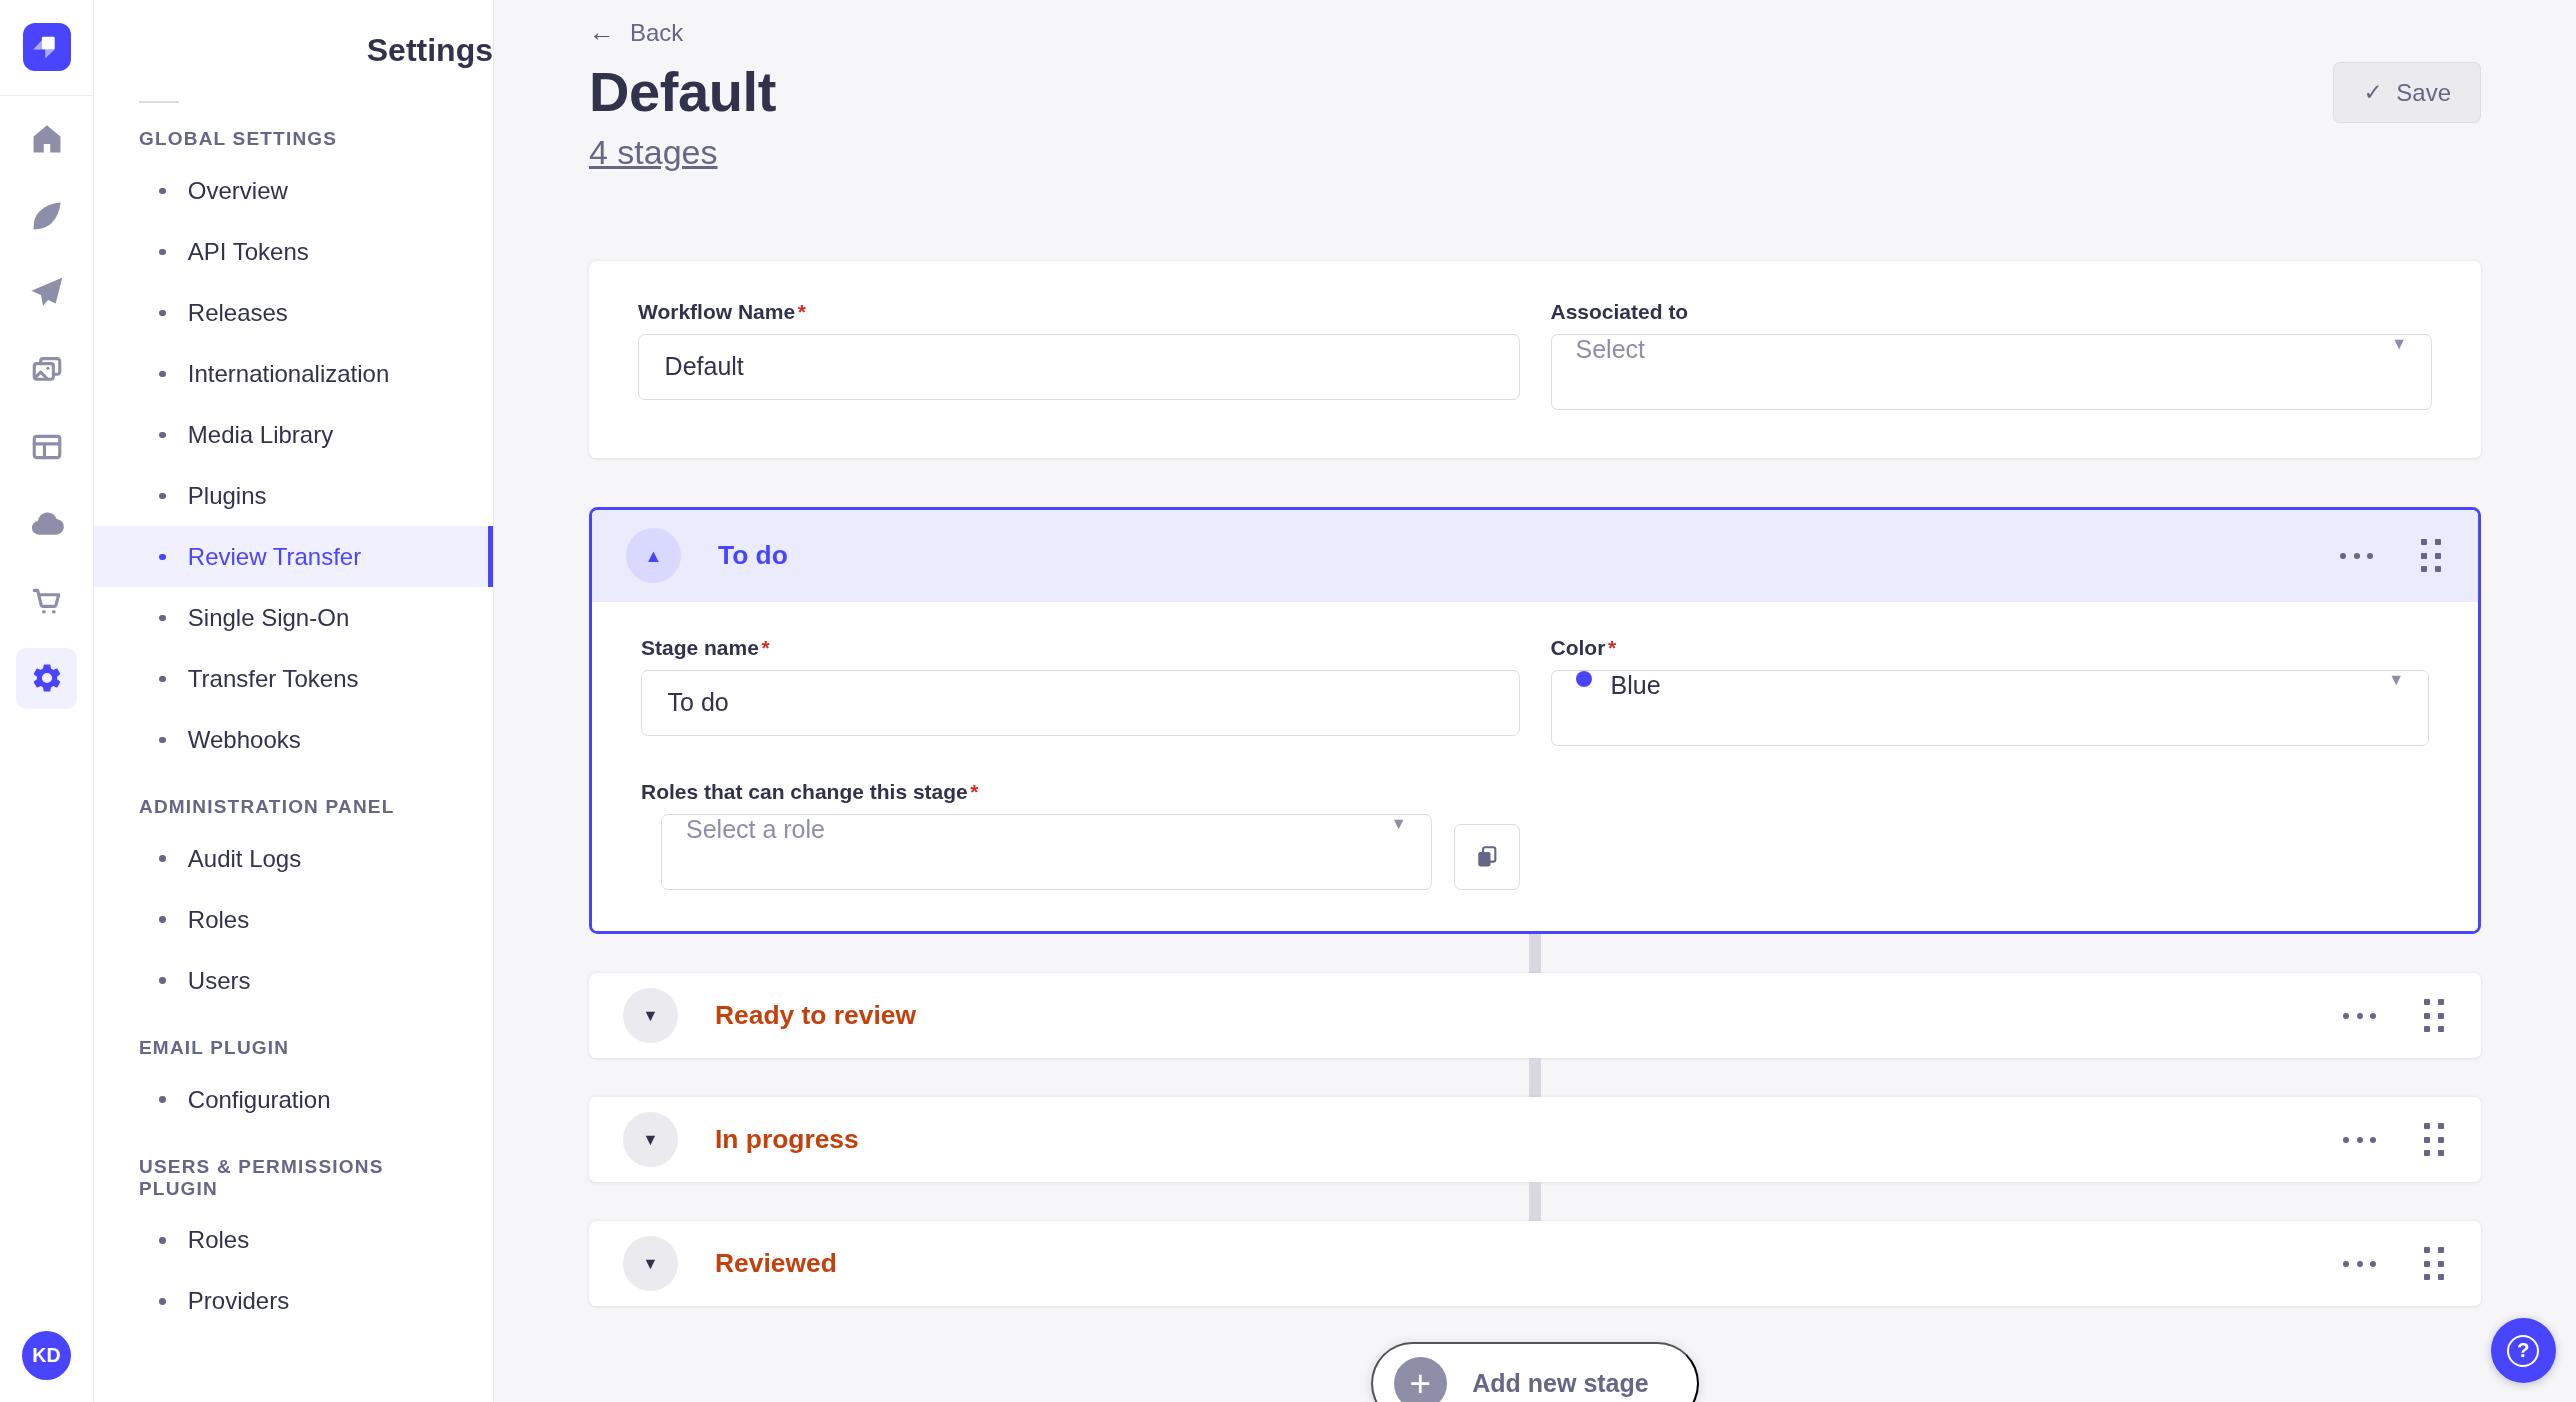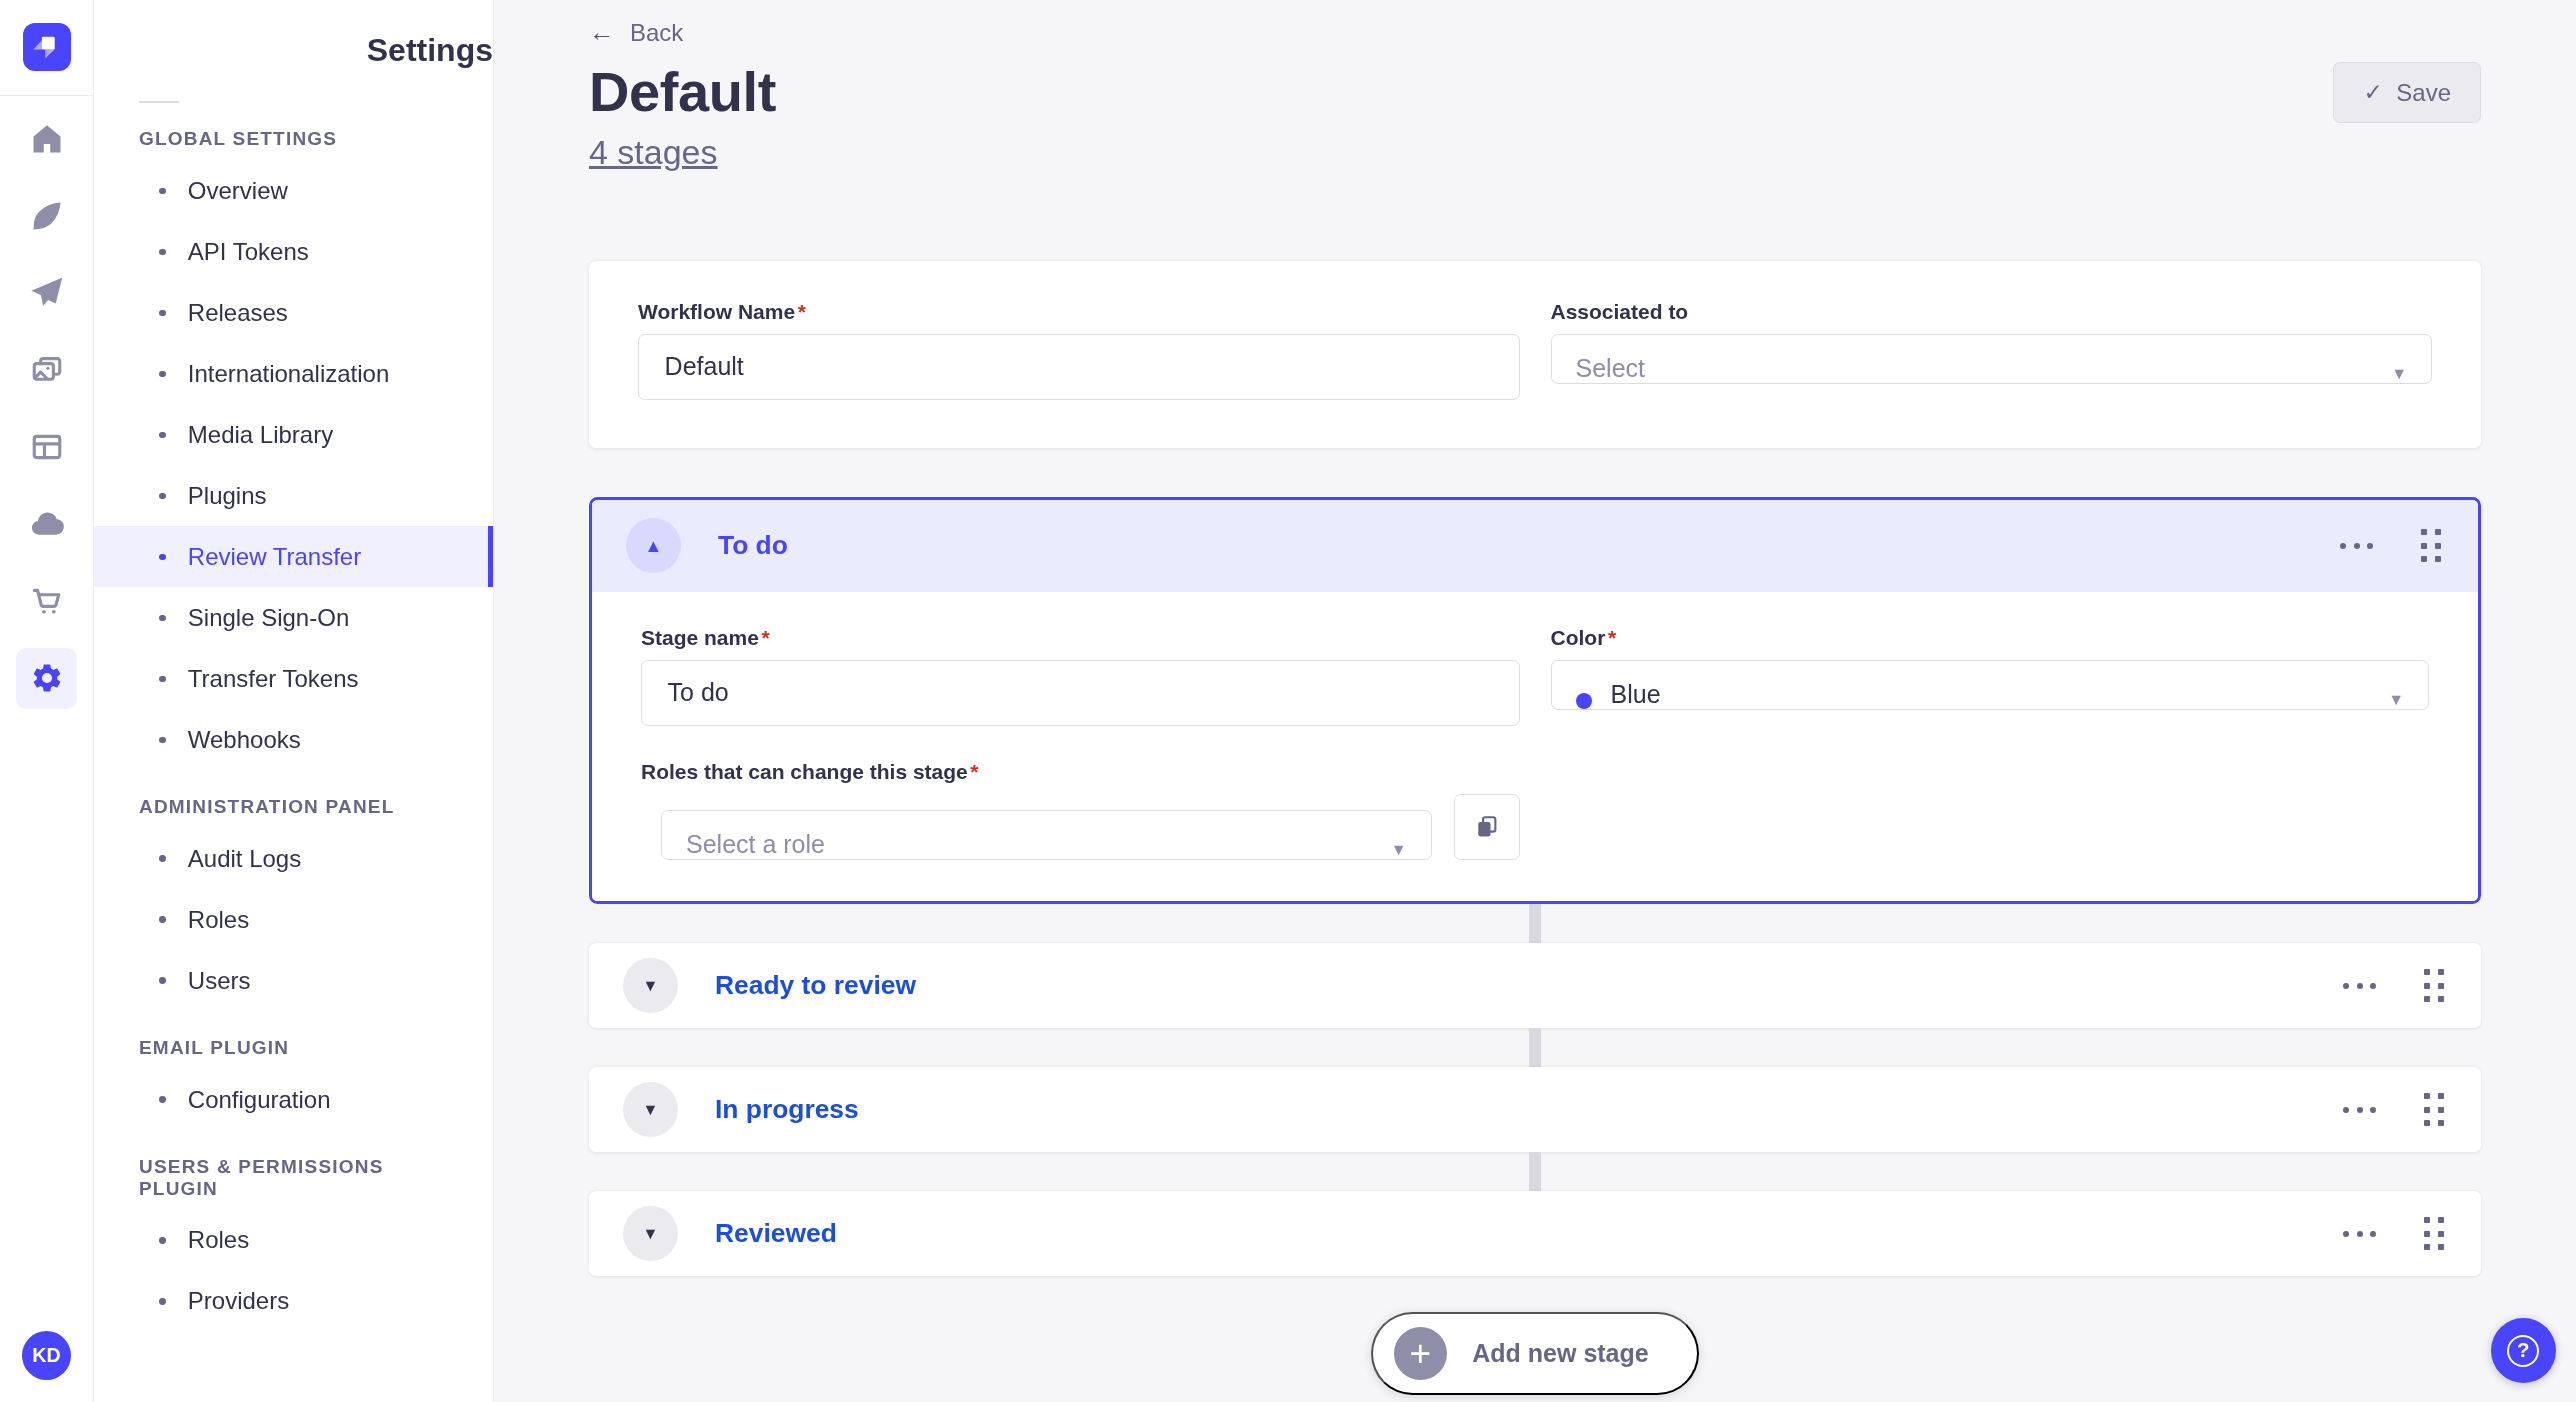--- a/index.html
+++ b/index.html
@@ -85,22 +85,22 @@
   .form-card { margin-top:89px; padding:39px 49px 48px; display:flex; gap:31px; }
   .field { flex:1; min-width:0; }
   .f-label { font-size:21px; font-weight:700; color:#32324d; margin-bottom:10.2px; }
   .req { color:#d02b20; margin-left:2.6px; }
   .t-input {
     width:100%; height:66px; border:1.7px solid #dcdce4; border-radius:6.8px;
     padding:0 25.6px; font-size:25px; color:#32324d; background:#fff;
     font-family:"Liberation Sans", sans-serif; outline:none;
   }
   .select {
-    width:100%; height:50px; border:1.7px solid #dcdce4; border-radius:6.8px;
-    padding:0 24px; background:#fff; display:flex; align-items:flex-end;
+    width:100%; height:76px; border:1.7px solid #dcdce4; border-radius:6.8px;
+    padding:0 24px; background:#fff; display:flex; align-items:flex-start;
     font-size:25px; cursor:pointer;
   }
   .select .ph { color:#8e8ea9; }
   .select .caret { margin-left:auto; font-size:16px; color:#8e8ea9; }
   .color-dot { width:16px; height:16px; border-radius:50%; background:#4945ff; margin-right:19px; flex-shrink:0; }
 
   
   .stages { margin-top:49px; }
   .stage-active {
     border:3.4px solid #4945ff; border-radius:8.5px; overflow:hidden; background:#fff;
@@ -133,21 +133,21 @@
 
   .connector { width:12.8px; height:39px; background:#d8d8e0; margin:0 auto; }
 
   .stage-row {
     height:85px; display:flex; align-items:center; padding:0 34px;
     background:#fff; border-radius:6.8px;
     box-shadow:0 0.9px 3.4px rgba(33,33,52,0.1); cursor:pointer;
   }
   .stage-row .toggle { background:#eaeaef; }
   .stage-row .tri { color:#32324d; font-size:16px; }
-  .stage-title { margin-left:37px; font-size:26.4px; font-weight:700; color:#1d4ed8;text-align:center; }
+  .stage-title { margin-left:37px; font-size:26.4px; font-weight:700; color:#c2410c;text-align:center; }
 
   .add-row { display:flex; justify-content:center; margin-top:36px; }
   .add-btn {
     height:83px; border-radius:42px; background:#fff;
     box-shadow:0 1.7px 10.2px rgba(33,33,52,0.14);
     display:flex; align-items:center; gap:25.6px; padding:0 48px 0 20.4px; cursor:pointer;
   }
   .plus-circle {
     width:53px; height:53px; border-radius:50%; background:#8e8ea9;
     color:#fff; font-size:37px; font-weight:400; display:grid; place-items:center; line-height:0;

